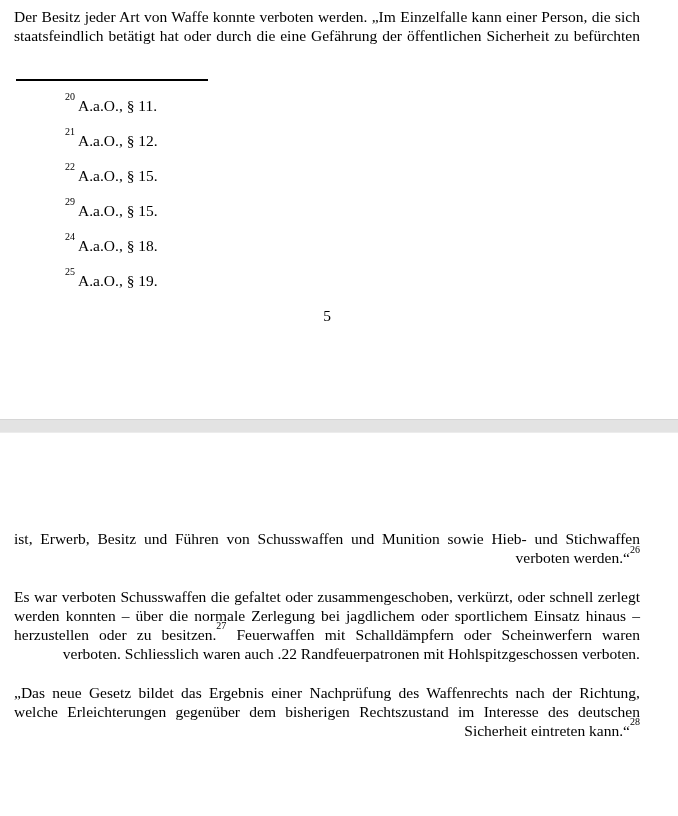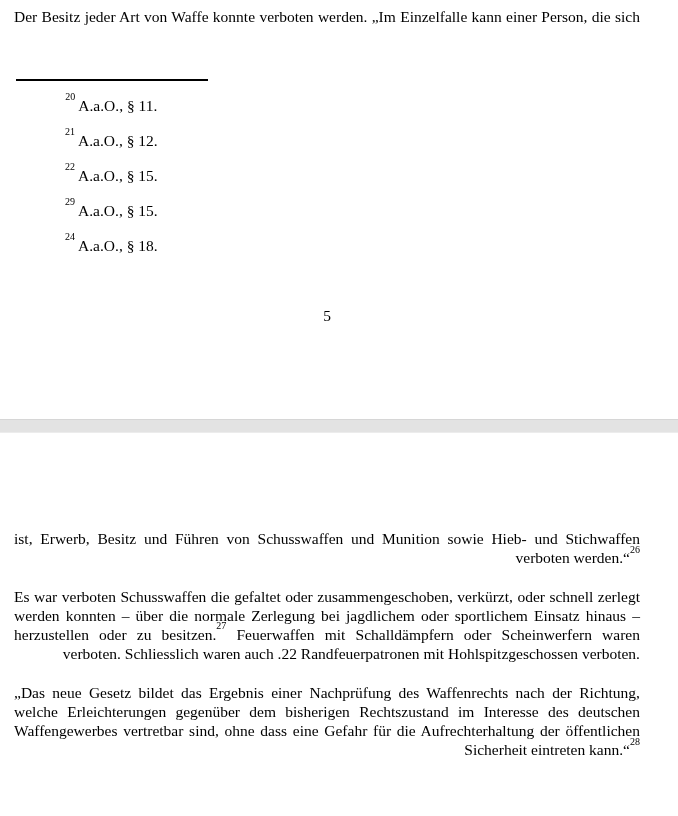--- a/index.html
+++ b/index.html
@@ -44,21 +44,20 @@
     left: 16px;
     top: 79px;
     width: 192px;
     height: 2px;
     background: #000000;
   }
   .footnotes {
     position: absolute;
     left: 65px;
     top: 96px;
-    text-align: center;
   }
   .fn-item {
     height: 35px;
     line-height: 19.2px;
   }
   .fn-item sup.ref { margin-right: 3px; }
   .page-number {
     position: absolute;
     left: 14px;
     top: 306px;
@@ -77,30 +76,32 @@
     border-bottom: 1px solid #ececec;
   }
 </style>
 </head>
 <body>
 
 <div class="viewer">
 
   <div class="textblock" style="top: 7px;">
     <div class="jline">Der Besitz jeder Art von Waffe konnte verboten werden. „Im Einzelfalle kann einer Person, die sich</div>
+    <div class="jline">staatsfeindlich betätigt hat oder durch die eine Gefährung der öffentlichen Sicherheit zu befürchten</div>
   </div>
 
   <div class="fn-separator"></div>
 
   <div class="footnotes">
     <div class="fn-item"><sup class="ref">20</sup><span>A.a.O., § 11.</span></div>
     <div class="fn-item"><sup class="ref">21</sup><span>A.a.O., § 12.</span></div>
     <div class="fn-item"><sup class="ref">22</sup><span>A.a.O., § 15.</span></div>
     <div class="fn-item"><sup class="ref">29</sup><span>A.a.O., § 15.</span></div>
     <div class="fn-item"><sup class="ref">24</sup><span>A.a.O., § 18.</span></div>
+    <div class="fn-item"><sup class="ref">25</sup><span>A.a.O., § 19.</span></div>
   </div>
 
   <div class="page-number">5</div>
 
   <div class="page-gap"></div>
 
   <div class="textblock" style="top: 529px;">
 
     <div class="para">
       <div class="jline">ist, Erwerb, Besitz und Führen von Schusswaffen und Munition sowie Hieb- und Stichwaffen</div>
@@ -111,18 +112,17 @@
       <div class="jline">Es war verboten Schusswaffen die gefaltet oder zusammengeschoben, verkürzt, oder schnell zerlegt</div>
       <div class="jline">werden konnten – über die normale Zerlegung bei jagdlichem oder sportlichem Einsatz hinaus –</div>
       <div class="jline"><span>herzustellen oder zu besitzen.</span><sup class="ref">27</sup><span> Feuerwaffen mit Schalldämpfern oder Scheinwerfern waren</span></div>
       <div class="lline">verboten. Schliesslich waren auch .22 Randfeuerpatronen mit Hohlspitzgeschossen verboten.</div>
     </div>
 
 
     <div class="para">
       <div class="jline">„Das neue Gesetz bildet das Ergebnis einer Nachprüfung des Waffenrechts nach der Richtung,</div>
       <div class="jline">welche Erleichterungen gegenüber dem bisherigen Rechtszustand im Interesse des deutschen</div>
-      <div class="jline">Waffengewerbes vertretbar sind, ohne dass eine Gefahr für die Aufrechterhaltung der öffentlichen</div>
       <div class="lline"><span>Sicherheit eintreten kann.“</span><sup class="ref">28</sup></div>
     </div>
 
   </div>
 </div>
 
 </body></html>

